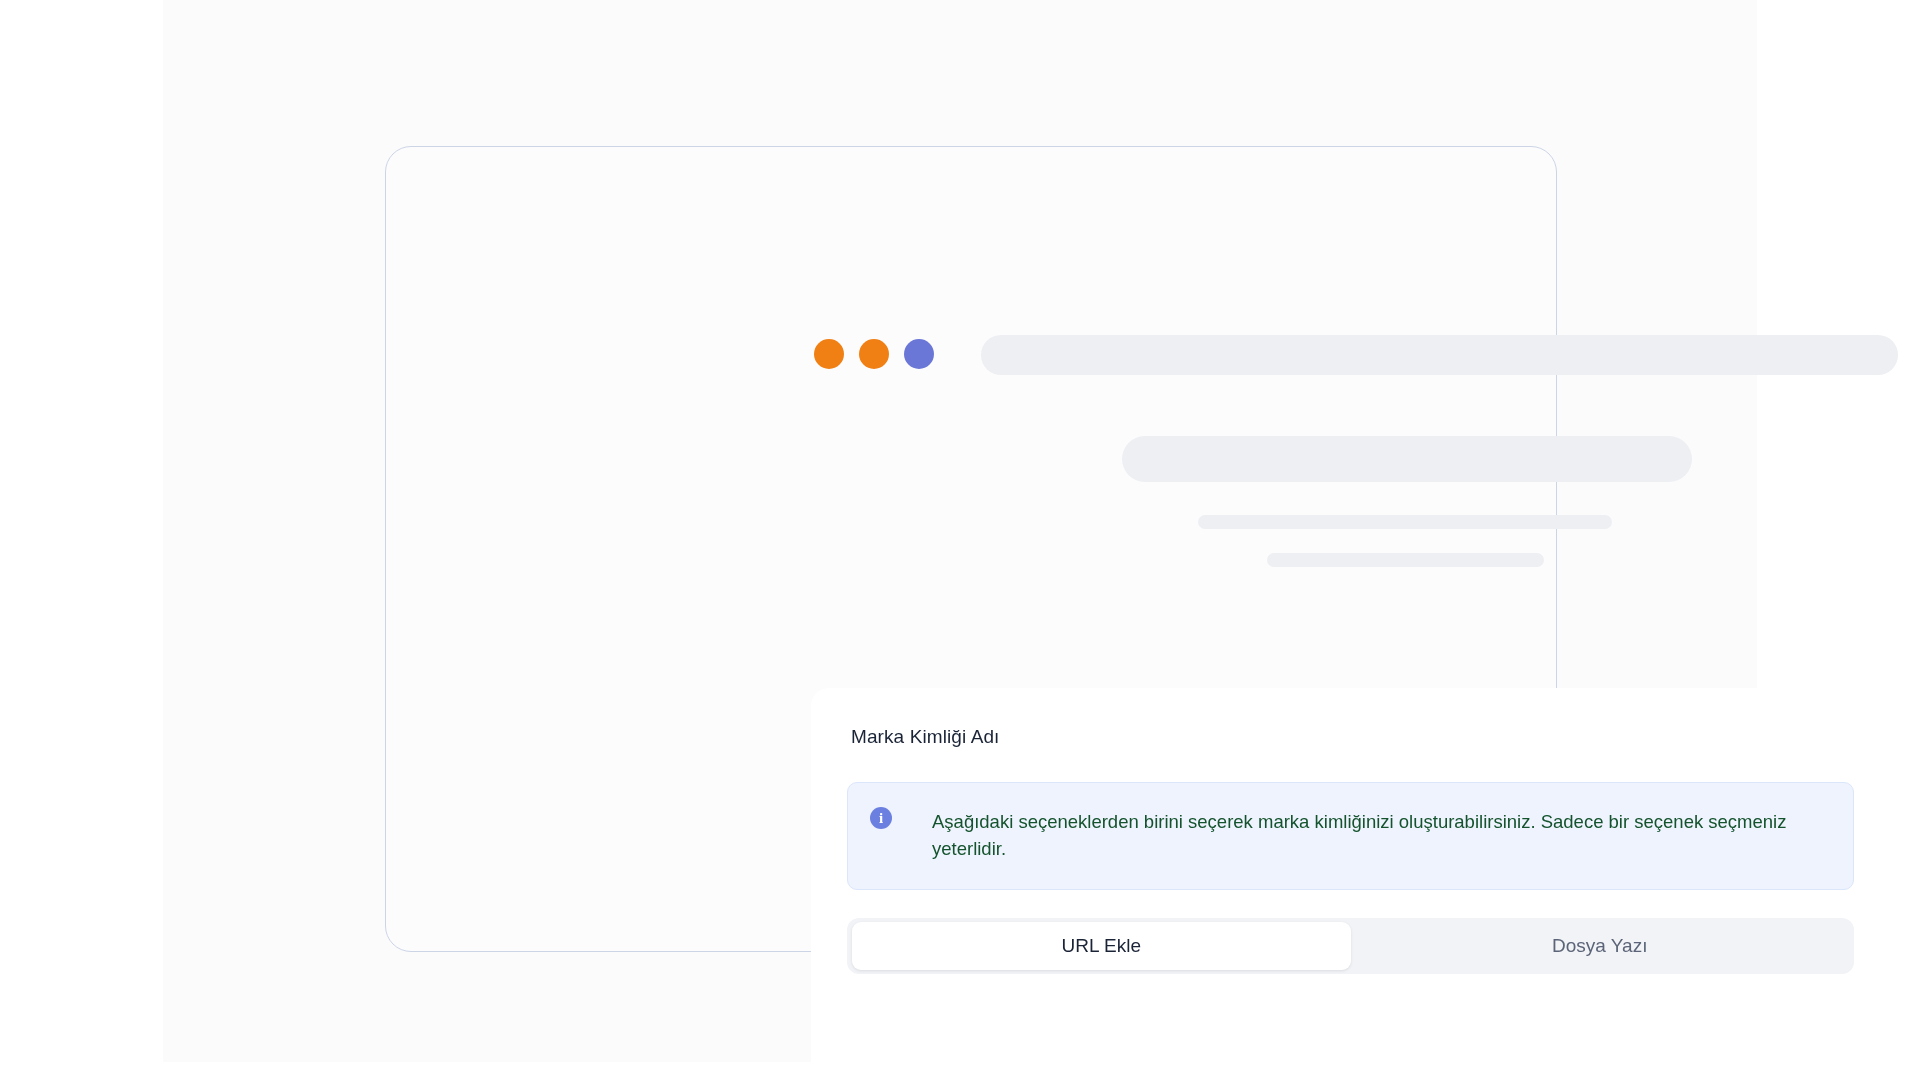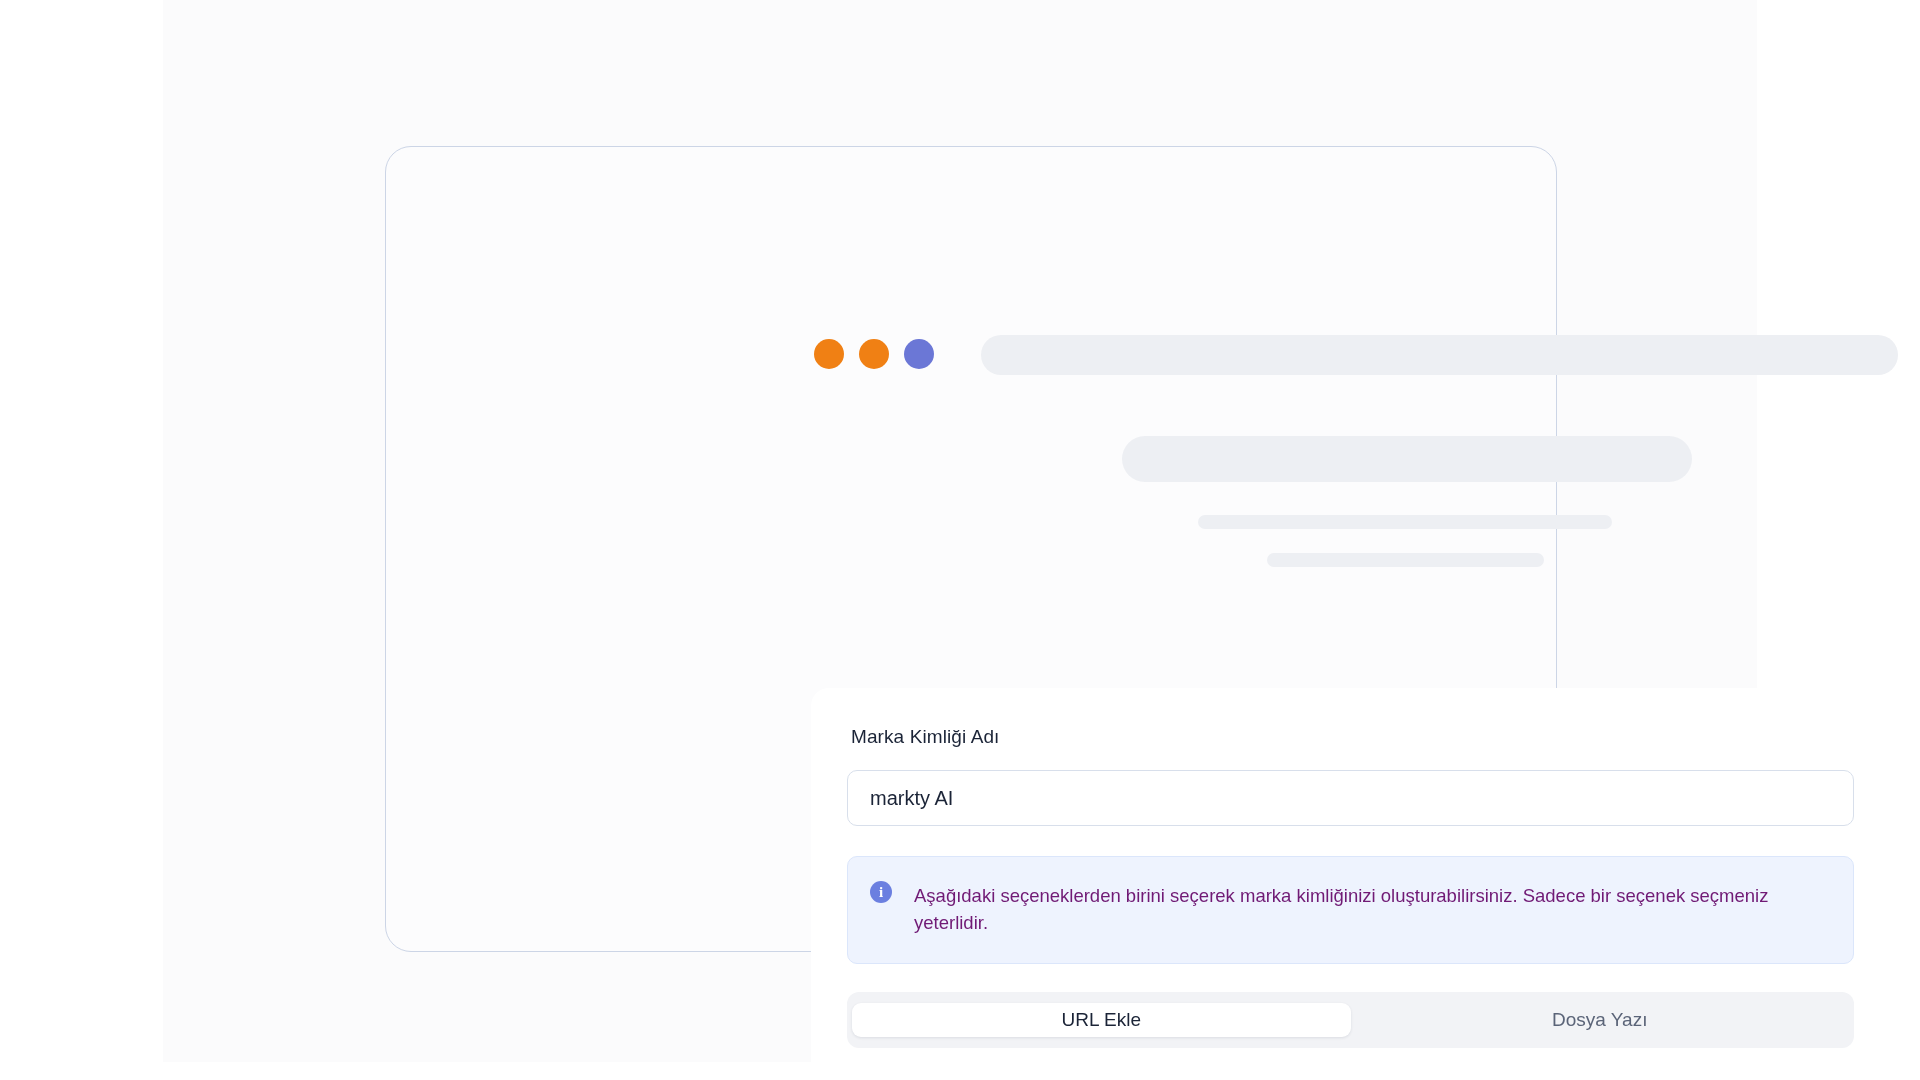--- a/index.html
+++ b/index.html
@@ -147,38 +147,39 @@
     font-family: "Liberation Serif", serif;
     display: flex;
     align-items: center;
     justify-content: center;
     line-height: 1;
     margin-top: 2px;
   }
   #info-text {
     font-size: 18.5px;
     line-height: 1.45;
-    color: #701a75;
+    color: #14532d;
     max-width: 910px;
+    margin-left: 18px;
   }
 
   
   #tab-bar {
     margin-top: 28px;
     width: 1007px;
     height: 56px;
     background: #f2f3f6;
     border-radius: 12px;
     display: flex;
     align-items: center;
     padding: 5px;
   }
   .tab {
     flex: 1 1 0;
-    height: 34px;
+    height: 48px;
     display: flex;
     align-items: center;
     justify-content: center;
     font-size: 19px;
     color: #5b6478;
     border-radius: 9px;
     cursor: pointer;
     background: transparent;
     border: none;
     font-family: "Liberation Sans", sans-serif;
@@ -205,21 +206,20 @@
   <div id="url-bar"></div>
 
   <div class="skeleton" id="skeleton-block-main"></div>
   <div class="skeleton" id="skeleton-line-1"></div>
   <div class="skeleton" id="skeleton-line-2"></div>
 
   <div id="form-card">
 
     <div id="field-label">Marka Kimliği Adı</div>
 
-    <input id="brand-name-input" type="text" value="markty AI" style="">
 
     <div id="info-banner">
       <div id="info-icon">i</div>
       <div id="info-text">Aşağıdaki seçeneklerden birini seçerek marka kimliğinizi oluşturabilirsiniz. Sadece bir seçenek seçmeniz yeterlidir.</div>
     </div>
 
     <div id="tab-bar">
       <button class="tab active">URL Ekle</button>
       <button class="tab">Dosya Yazı</button>
     </div>

